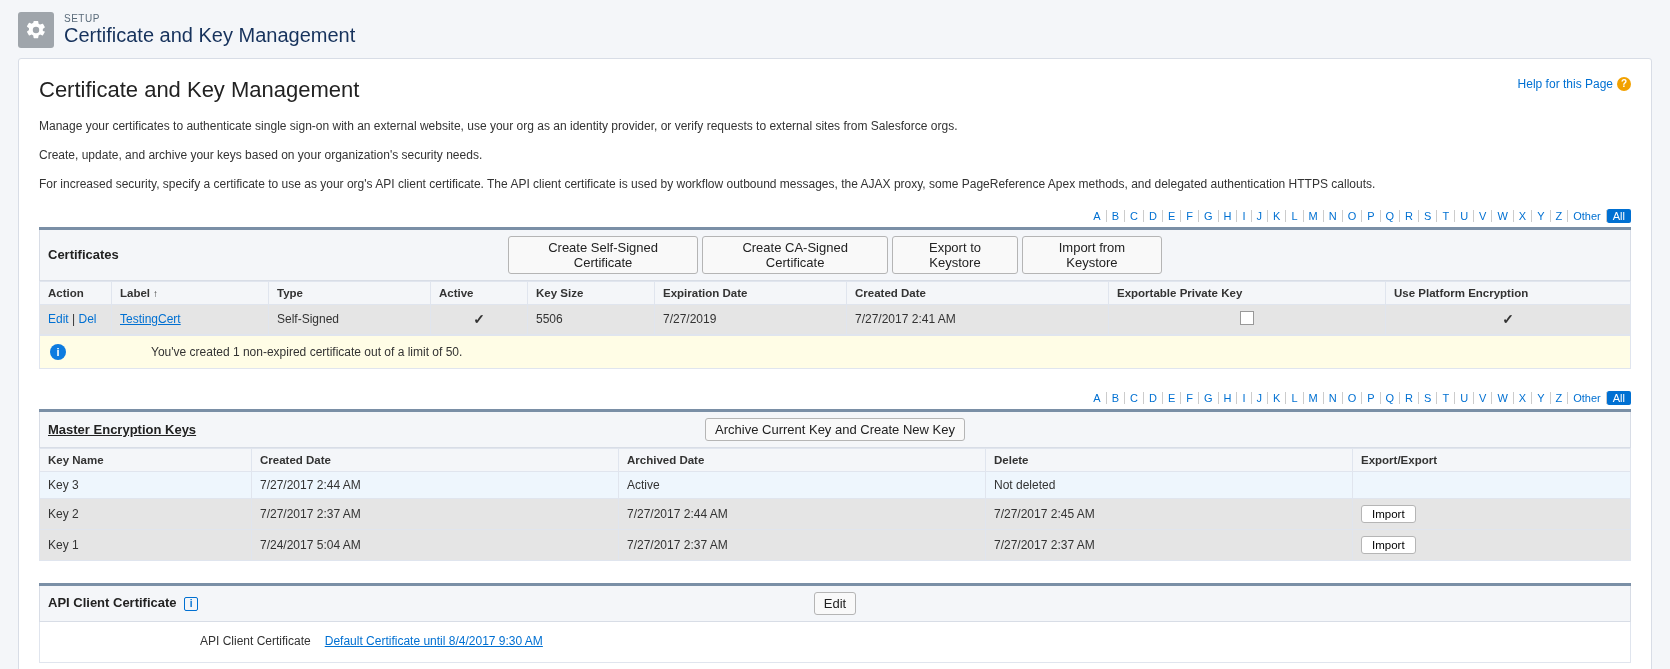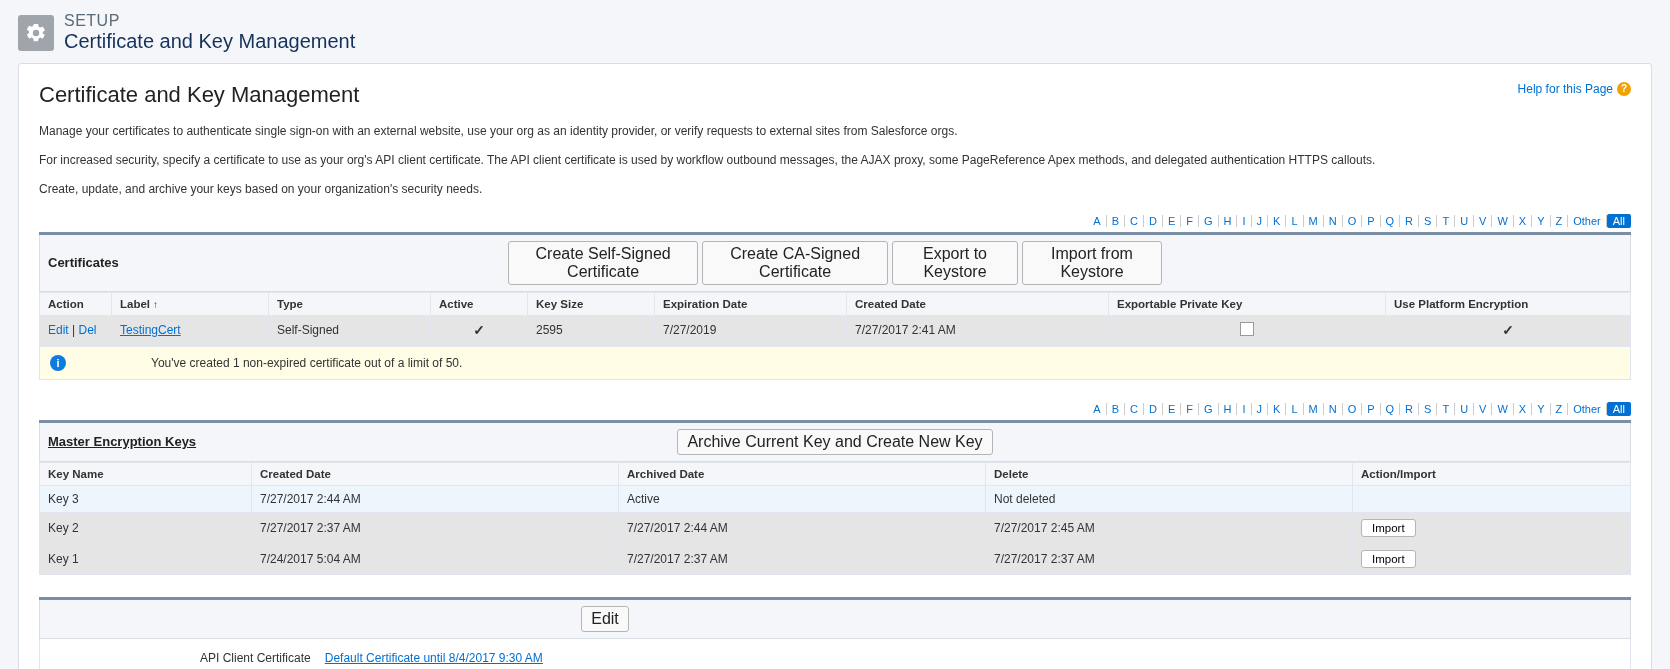--- a/index.html
+++ b/index.html
@@ -1,34 +1,34 @@
 <!DOCTYPE html>
 <html><head>
 <meta charset="utf-8">
 <style>
   html,body{margin:0;padding:0;font-family:Arial,Helvetica,sans-serif;font-size:12px;color:#333;background:#f4f6f9;}
   .page-wrap{width:1670px;max-width:100%;margin:0 auto;}
   .header-bar{display:flex;align-items:center;padding:12px 18px 10px 18px;}
   .gear-box{width:36px;height:36px;background:#9fa5ab;border-radius:3px;display:flex;align-items:center;justify-content:center;margin-right:10px;}
   .gear-box svg{width:22px;height:22px;fill:#fff;}
-  .hdr-text .eyebrow{color:#5a6b7a;font-size:16px;letter-spacing:0.5px;}
+  .hdr-text .eyebrow{color:#5a6b7a;font-size:10px;letter-spacing:0.5px;}
   .hdr-text .title{font-size:20px;font-weight:400;color:#16325c;}
   .card{background:#fff;border:1px solid #d8dde6;border-radius:3px;margin:0 18px 20px 18px;padding:18px 20px 25px 20px;box-shadow:0 1px 0 rgba(0,0,0,0.02);}
   .card h1{font-size:22px;font-weight:400;color:#222;margin:0 0 14px 0;}
   .help-link{float:right;color:#0070d2;font-size:12px;text-decoration:none;display:flex;align-items:flex-start;gap:4px;}
   .help-icon{display:inline-block;width:14px;height:14px;border-radius:50%;background:#f2a100;color:#fff;font-weight:bold;font-size:10px;text-align:center;line-height:14px;}
   .desc{font-size:12px;color:#333;line-height:1.6;margin:10px 0;}
   .alpha-row{display:flex;justify-content:flex-end;align-items:center;gap:0;margin:14px 0 2px 0;flex-wrap:wrap;}
   .alpha-row span{padding:0 5px;border-right:1px solid #ccc;color:#0070d2;font-size:11px;cursor:pointer;}
   .alpha-row span:last-child{border-right:none;}
   .alpha-row .all{background:#0070d2;color:#fff;padding:1px 6px;border-radius:2px;}
   .section{margin-top:4px;border-top:3px solid #7a8fa6;}
   .sec-head{display:flex;align-items:center;background:#f4f6f9;border:1px solid #d8dde6;border-top:none;padding:6px 8px;font-weight:bold;font-size:13px;color:#222;}
   .sec-head .btns{margin-left:auto;margin-right:auto;display:flex;gap:4px;}
-  .btn{background:#f9f9f9;border:1px solid #b5b5b5;border-radius:3px;padding:3px 9px;font-size:16px;color:#222;cursor:pointer;}
+  .btn{background:#f9f9f9;border:1px solid #b5b5b5;border-radius:3px;padding:3px 9px;font-size:13px;color:#222;cursor:pointer;}
   table.grid{width:100%;border-collapse:collapse;font-size:12px;}
   table.grid th{background:#f4f6f9;border:1px solid #e0e5ee;padding:5px 8px;text-align:left;font-weight:bold;color:#333;font-size:11.5px;}
   table.grid td{border:1px solid #e0e5ee;padding:6px 8px;background:#e5e5e5;vertical-align:middle;}
   table.grid tr.zebra td{background:#eef6fd;}
   .link{color:#0070d2;text-decoration:underline;cursor:pointer;}
   .plain-link{color:#0070d2;text-decoration:none;cursor:pointer;}
   .sort-arrow{font-size:10px;margin-left:3px;}
   .check{font-size:14px;font-weight:bold;text-align:center;}
   .checkbox-empty{display:inline-block;width:12px;height:12px;border:1px solid #999;background:#fff;}
   .info-bar{display:flex;align-items:center;background:#fffde6;border:1px solid #e0e5ee;padding:8px 10px;gap:10px;}
@@ -65,22 +65,22 @@
     </div>
   </div>
 
   <div class="card">
     <a class="help-link">
       <span>Help for this Page</span>
       <span class="help-icon">?</span>
     </a>
     <h1>Certificate and Key Management</h1>
     <div class="desc">Manage your certificates to authenticate single sign-on with an external website, use your org as an identity provider, or verify requests to external sites from Salesforce orgs.</div>
+    <div class="desc">Create, update, and archive your keys based on your organization's security needs.</div>
     <div class="desc">For increased security, specify a certificate to use as your org's API client certificate. The API client certificate is used by workflow outbound messages, the AJAX proxy, some PageReference Apex methods, and delegated authentication HTTPS callouts.</div>
-    <div class="desc">Create, update, and archive your keys based on your organization's security needs.</div>
 
     <div class="alpha-row" id="alpha1">
         <span>A</span>
         <span>B</span>
         <span>C</span>
         <span>D</span>
         <span>E</span>
         <span>F</span>
         <span>G</span>
         <span>H</span>
@@ -132,21 +132,21 @@
             <th class="w-export center">Exportable Private Key</th>
             <th class="center">Use Platform Encryption</th>
           </tr>
         </thead>
         <tbody id="cert-body">
             <tr>
               <td><a class="plain-link">Edit</a> | <a class="plain-link">Del</a></td>
               <td><a class="link">TestingCert</a></td>
               <td>Self-Signed</td>
               <td class="check center">✓</td>
-              <td>2595</td>
+              <td>5506</td>
               <td>7/27/2019</td>
               <td>7/27/2017 2:41 AM</td>
               <td class="center"><span class="checkbox-empty"></span></td>
               <td class="check center">✓</td>
             </tr>
           </tbody>
       </table>
       <div class="info-bar">
         <span class="info-icon">i</span>
         <span class="pad-left" style="padding-left:70px;">You've created 1 non-expired certificate out of a limit of 50.</span>
@@ -192,21 +192,21 @@
         </div>
         <span style="flex:0 0 460px;"></span>
       </div>
       <table class="grid">
         <thead>
           <tr>
             <th style="width:195px;">Key Name</th>
             <th style="width:350px;">Created Date</th>
             <th style="width:350px;">Archived Date</th>
             <th style="width:350px;">Delete</th>
-            <th>Action/Import</th>
+            <th>Export/Export</th>
           </tr>
         </thead>
         <tbody id="keys-body">
             <tr class="zebra">
               <td>Key 3</td>
               <td>7/27/2017 2:44 AM</td>
               <td>Active</td>
               <td>Not deleted</td>
               <td></td>
             </tr>
@@ -223,20 +223,24 @@
               <td>7/27/2017 2:37 AM</td>
               <td>7/27/2017 2:37 AM</td>
               <td><button class="small-btn">Import</button></td>
             </tr>
           </tbody>
       </table>
     </div>
 
     <div class="section" style="margin-top:22px;">
       <div class="sec-head">
+        <span style="flex:0 0 460px;">
+          <span>API Client Certificate</span>
+          <span class="info-sq">i</span>
+        </span>
         <div class="btns">
           <button class="btn">Edit</button>
         </div>
         <span style="flex:0 0 460px;"></span>
       </div>
       <div class="api-row" style="background:#fff;border:1px solid #e0e5ee;border-top:none;padding:12px 0 14px 160px;">
         <span class="api-label">API Client Certificate</span>
         <a class="link">Default Certificate until 8/4/2017 9:30 AM</a>
       </div>
     </div>

